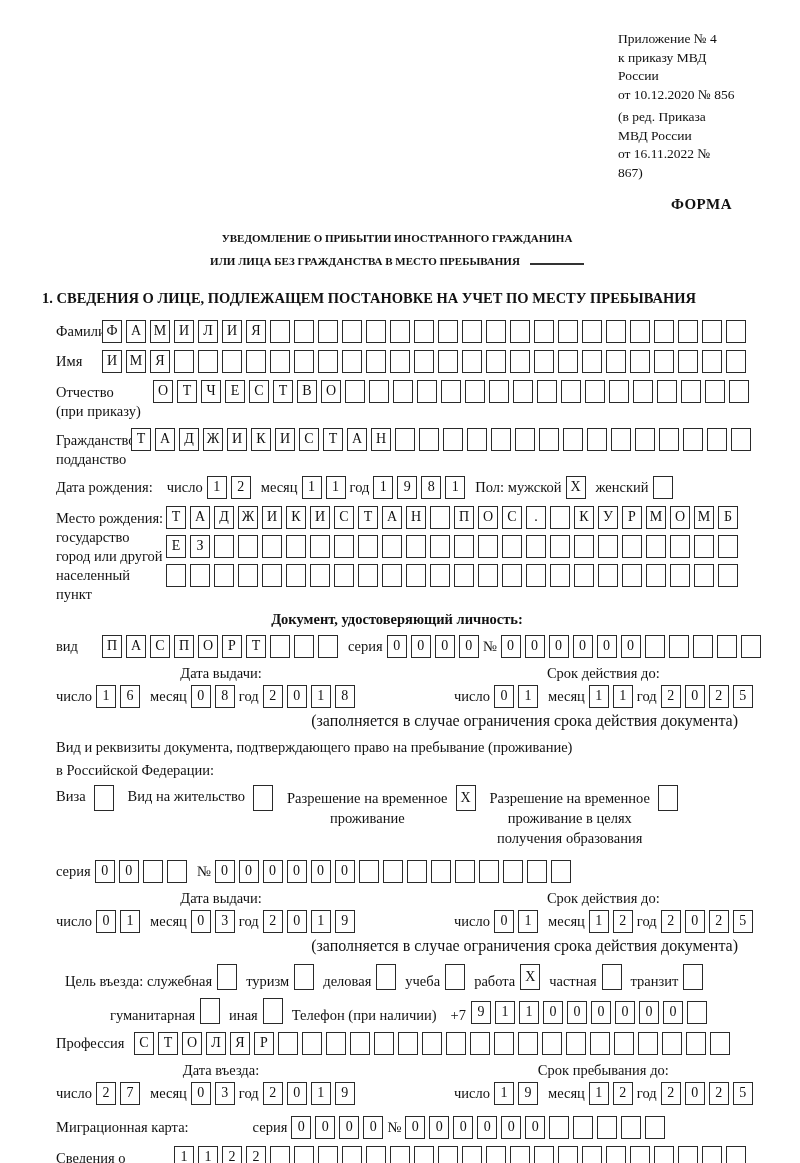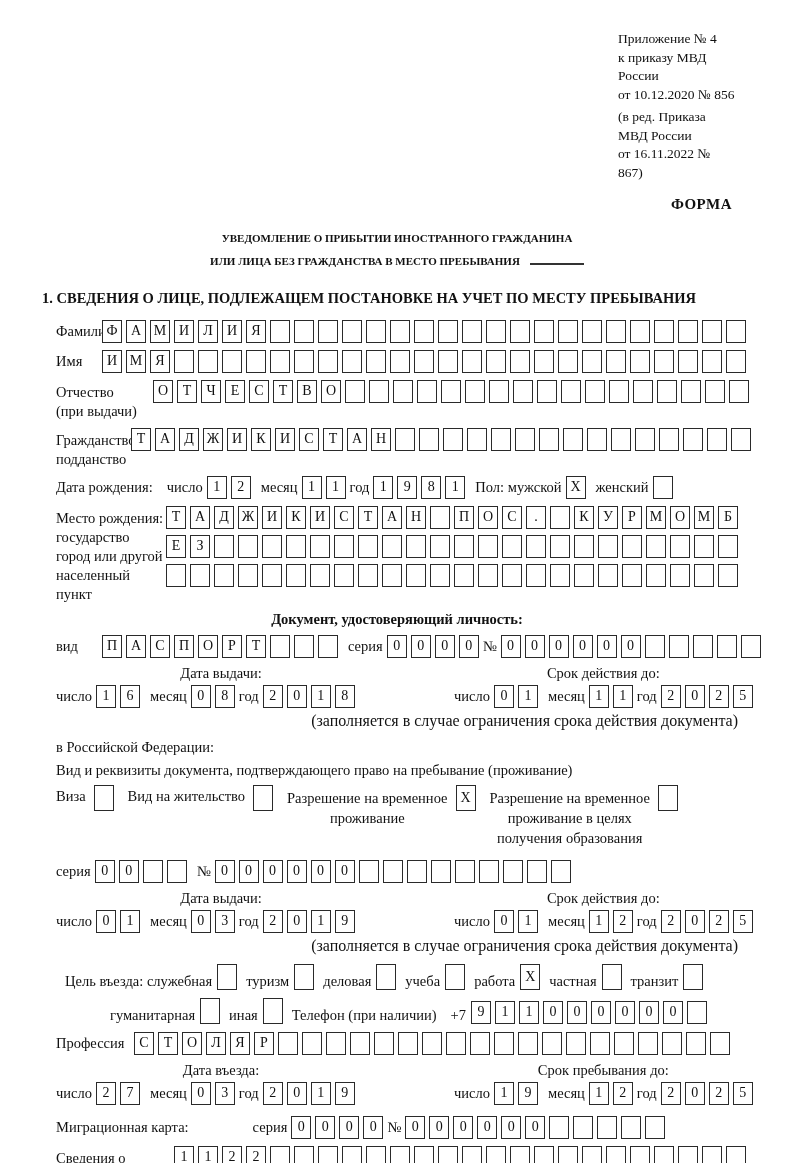--- a/index.html
+++ b/index.html
@@ -153,21 +153,21 @@
         <span class="cell"></span>
         <span class="cell"></span>
         <span class="cell"></span>
         <span class="cell"></span>
       </div>
   </div>
 
   <div class="frow">
     <div class="flabel w97 lh19">
       <div>Отчество</div>
-      <div>(при выдачи)</div>
+      <div>(при приказу)</div>
     </div>
     <div class="cells">
         <span class="cell">О</span>
         <span class="cell">Т</span>
         <span class="cell">Ч</span>
         <span class="cell">Е</span>
         <span class="cell">С</span>
         <span class="cell">Т</span>
         <span class="cell">В</span>
         <span class="cell">О</span>
@@ -424,22 +424,22 @@
             <span class="cell">2</span>
             <span class="cell">0</span>
             <span class="cell">2</span>
             <span class="cell">5</span>
           </div>
       </div>
     </div>
   </div>
   <div class="note-right">(заполняется в случае ограничения срока действия документа)</div>
 
+  <div class="intro">Вид и реквизиты документа, подтверждающего право на пребывание (проживание)</div>
   <div class="intro">в Российской Федерации:</div>
-  <div class="intro">Вид и реквизиты документа, подтверждающего право на пребывание (проживание)</div>
 
   <div class="permit-row">
     <div class="permit-item">
       <span class="plabel">Виза</span>
       <div class="cells cb">
           <span class="cell"></span>
         </div>
     </div>
     <div class="permit-item">
       <span class="plabel">Вид на жительство</span>

